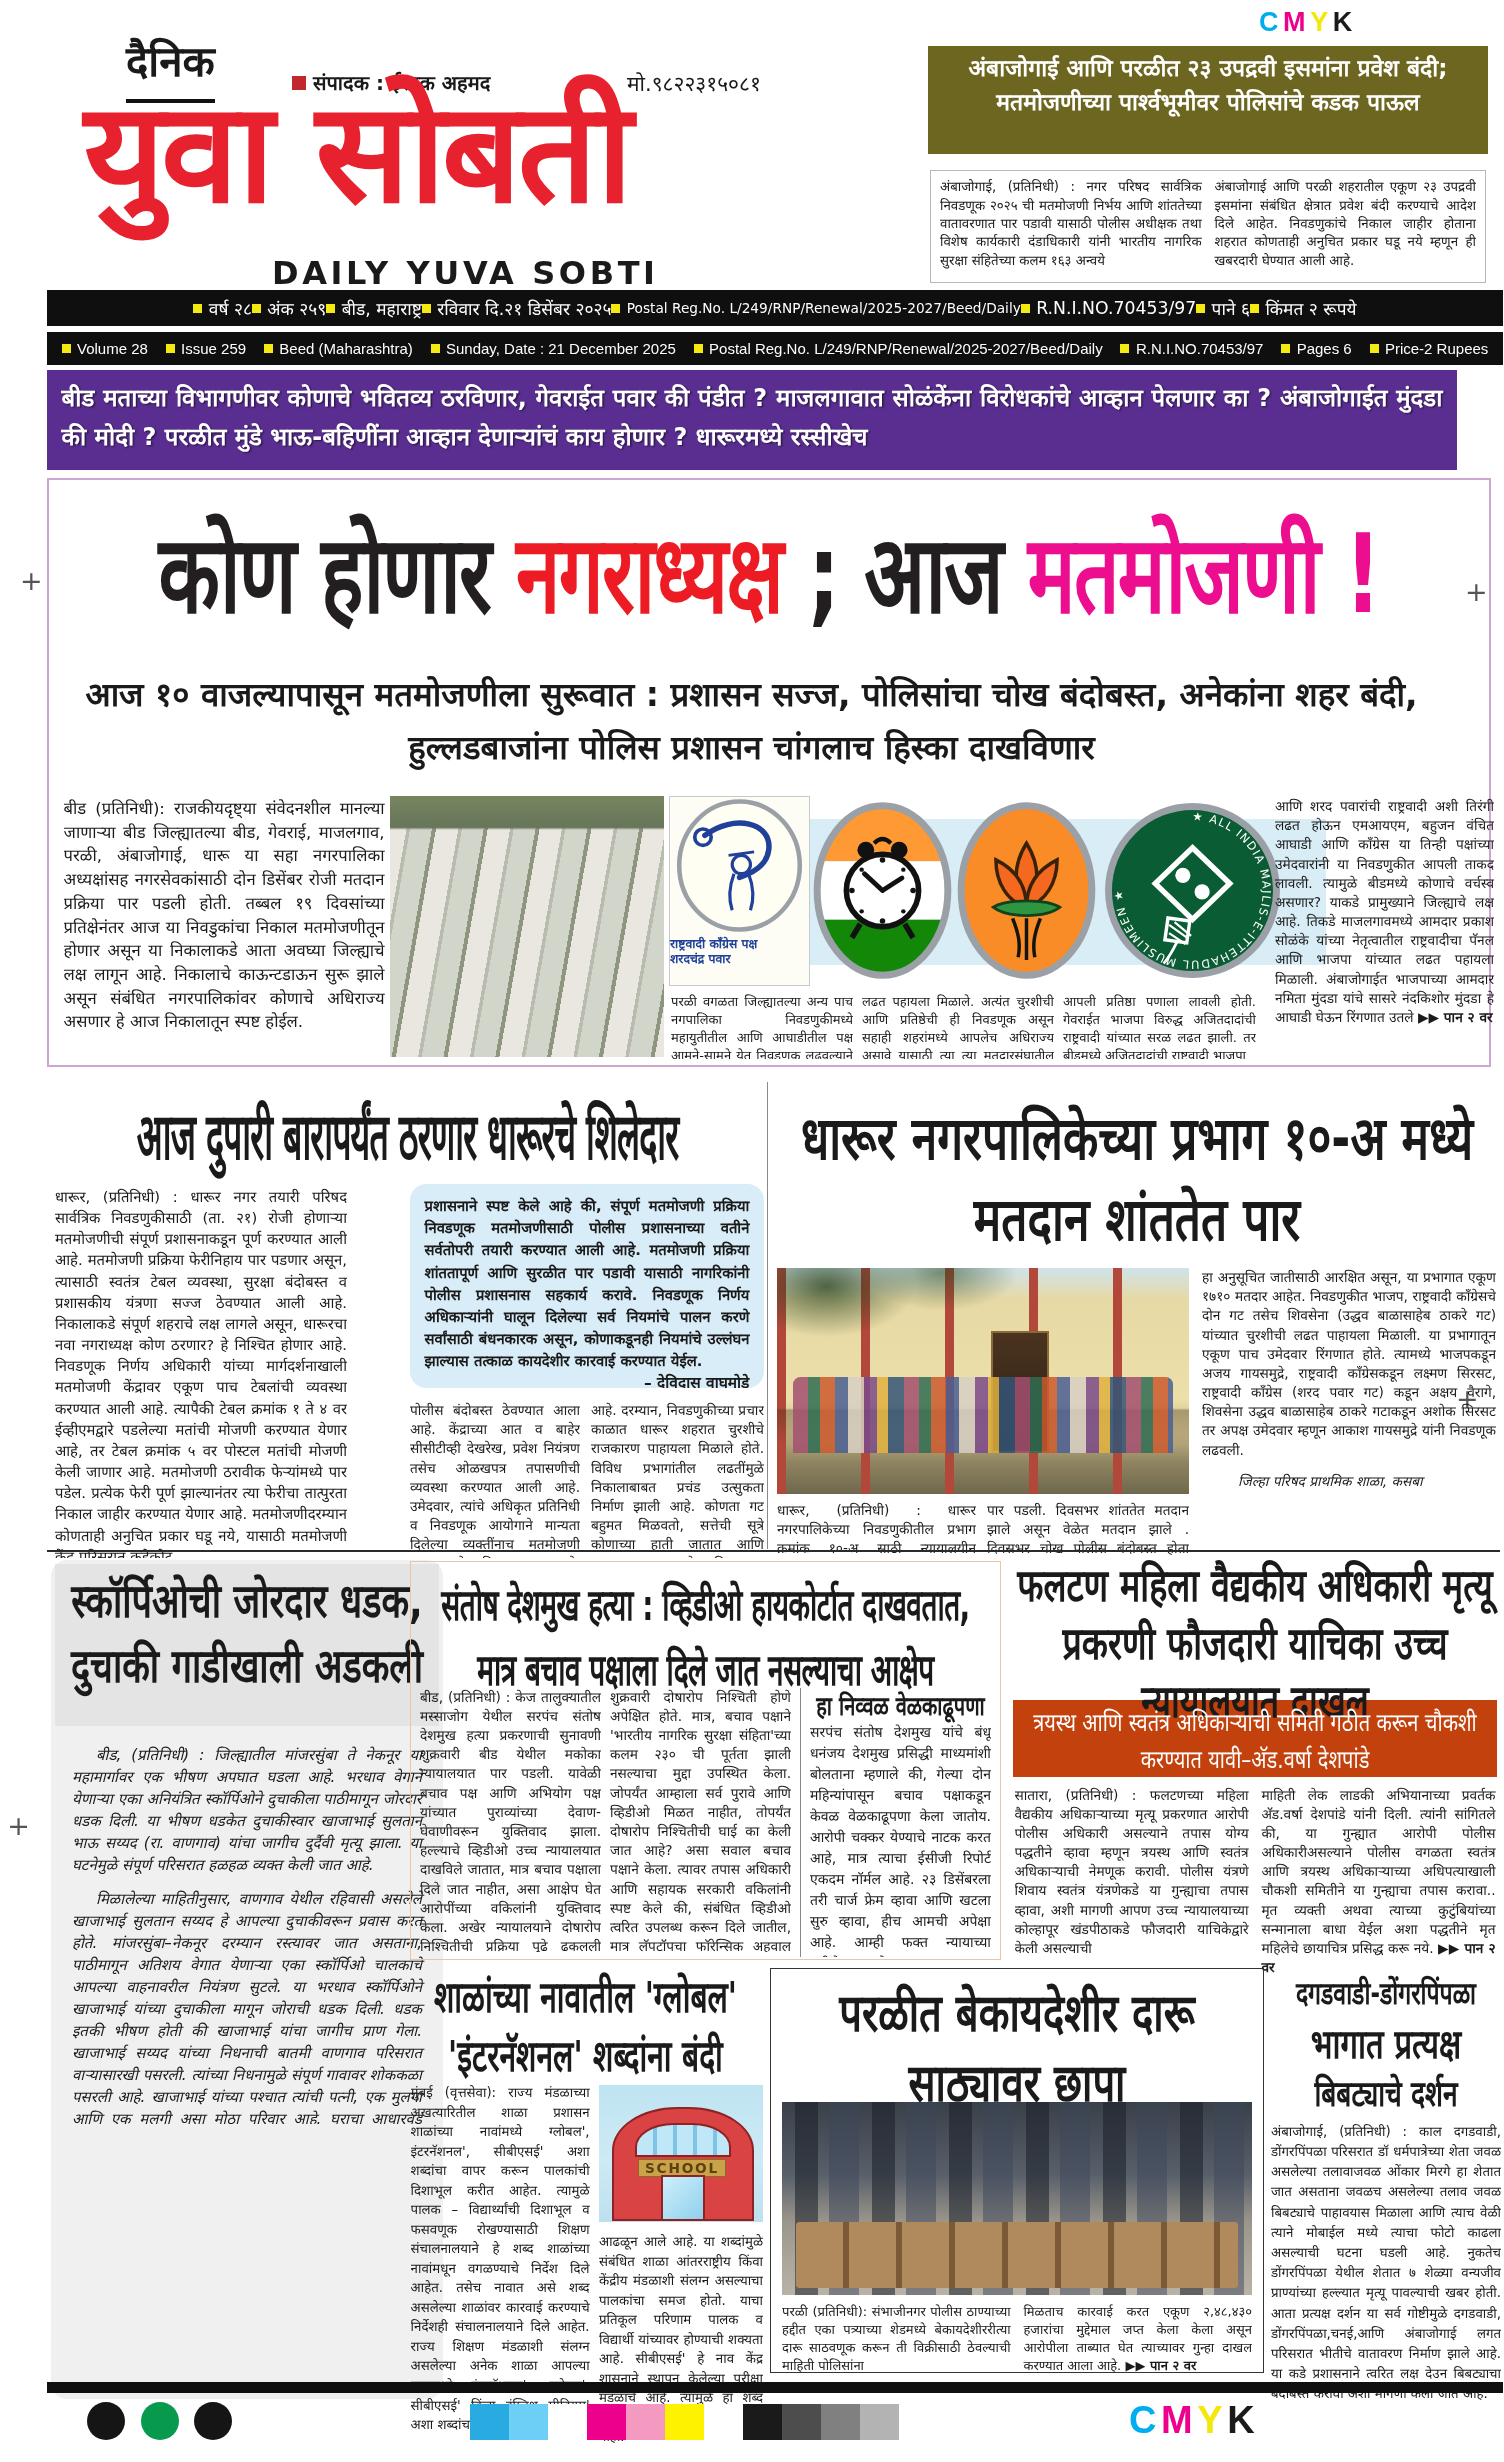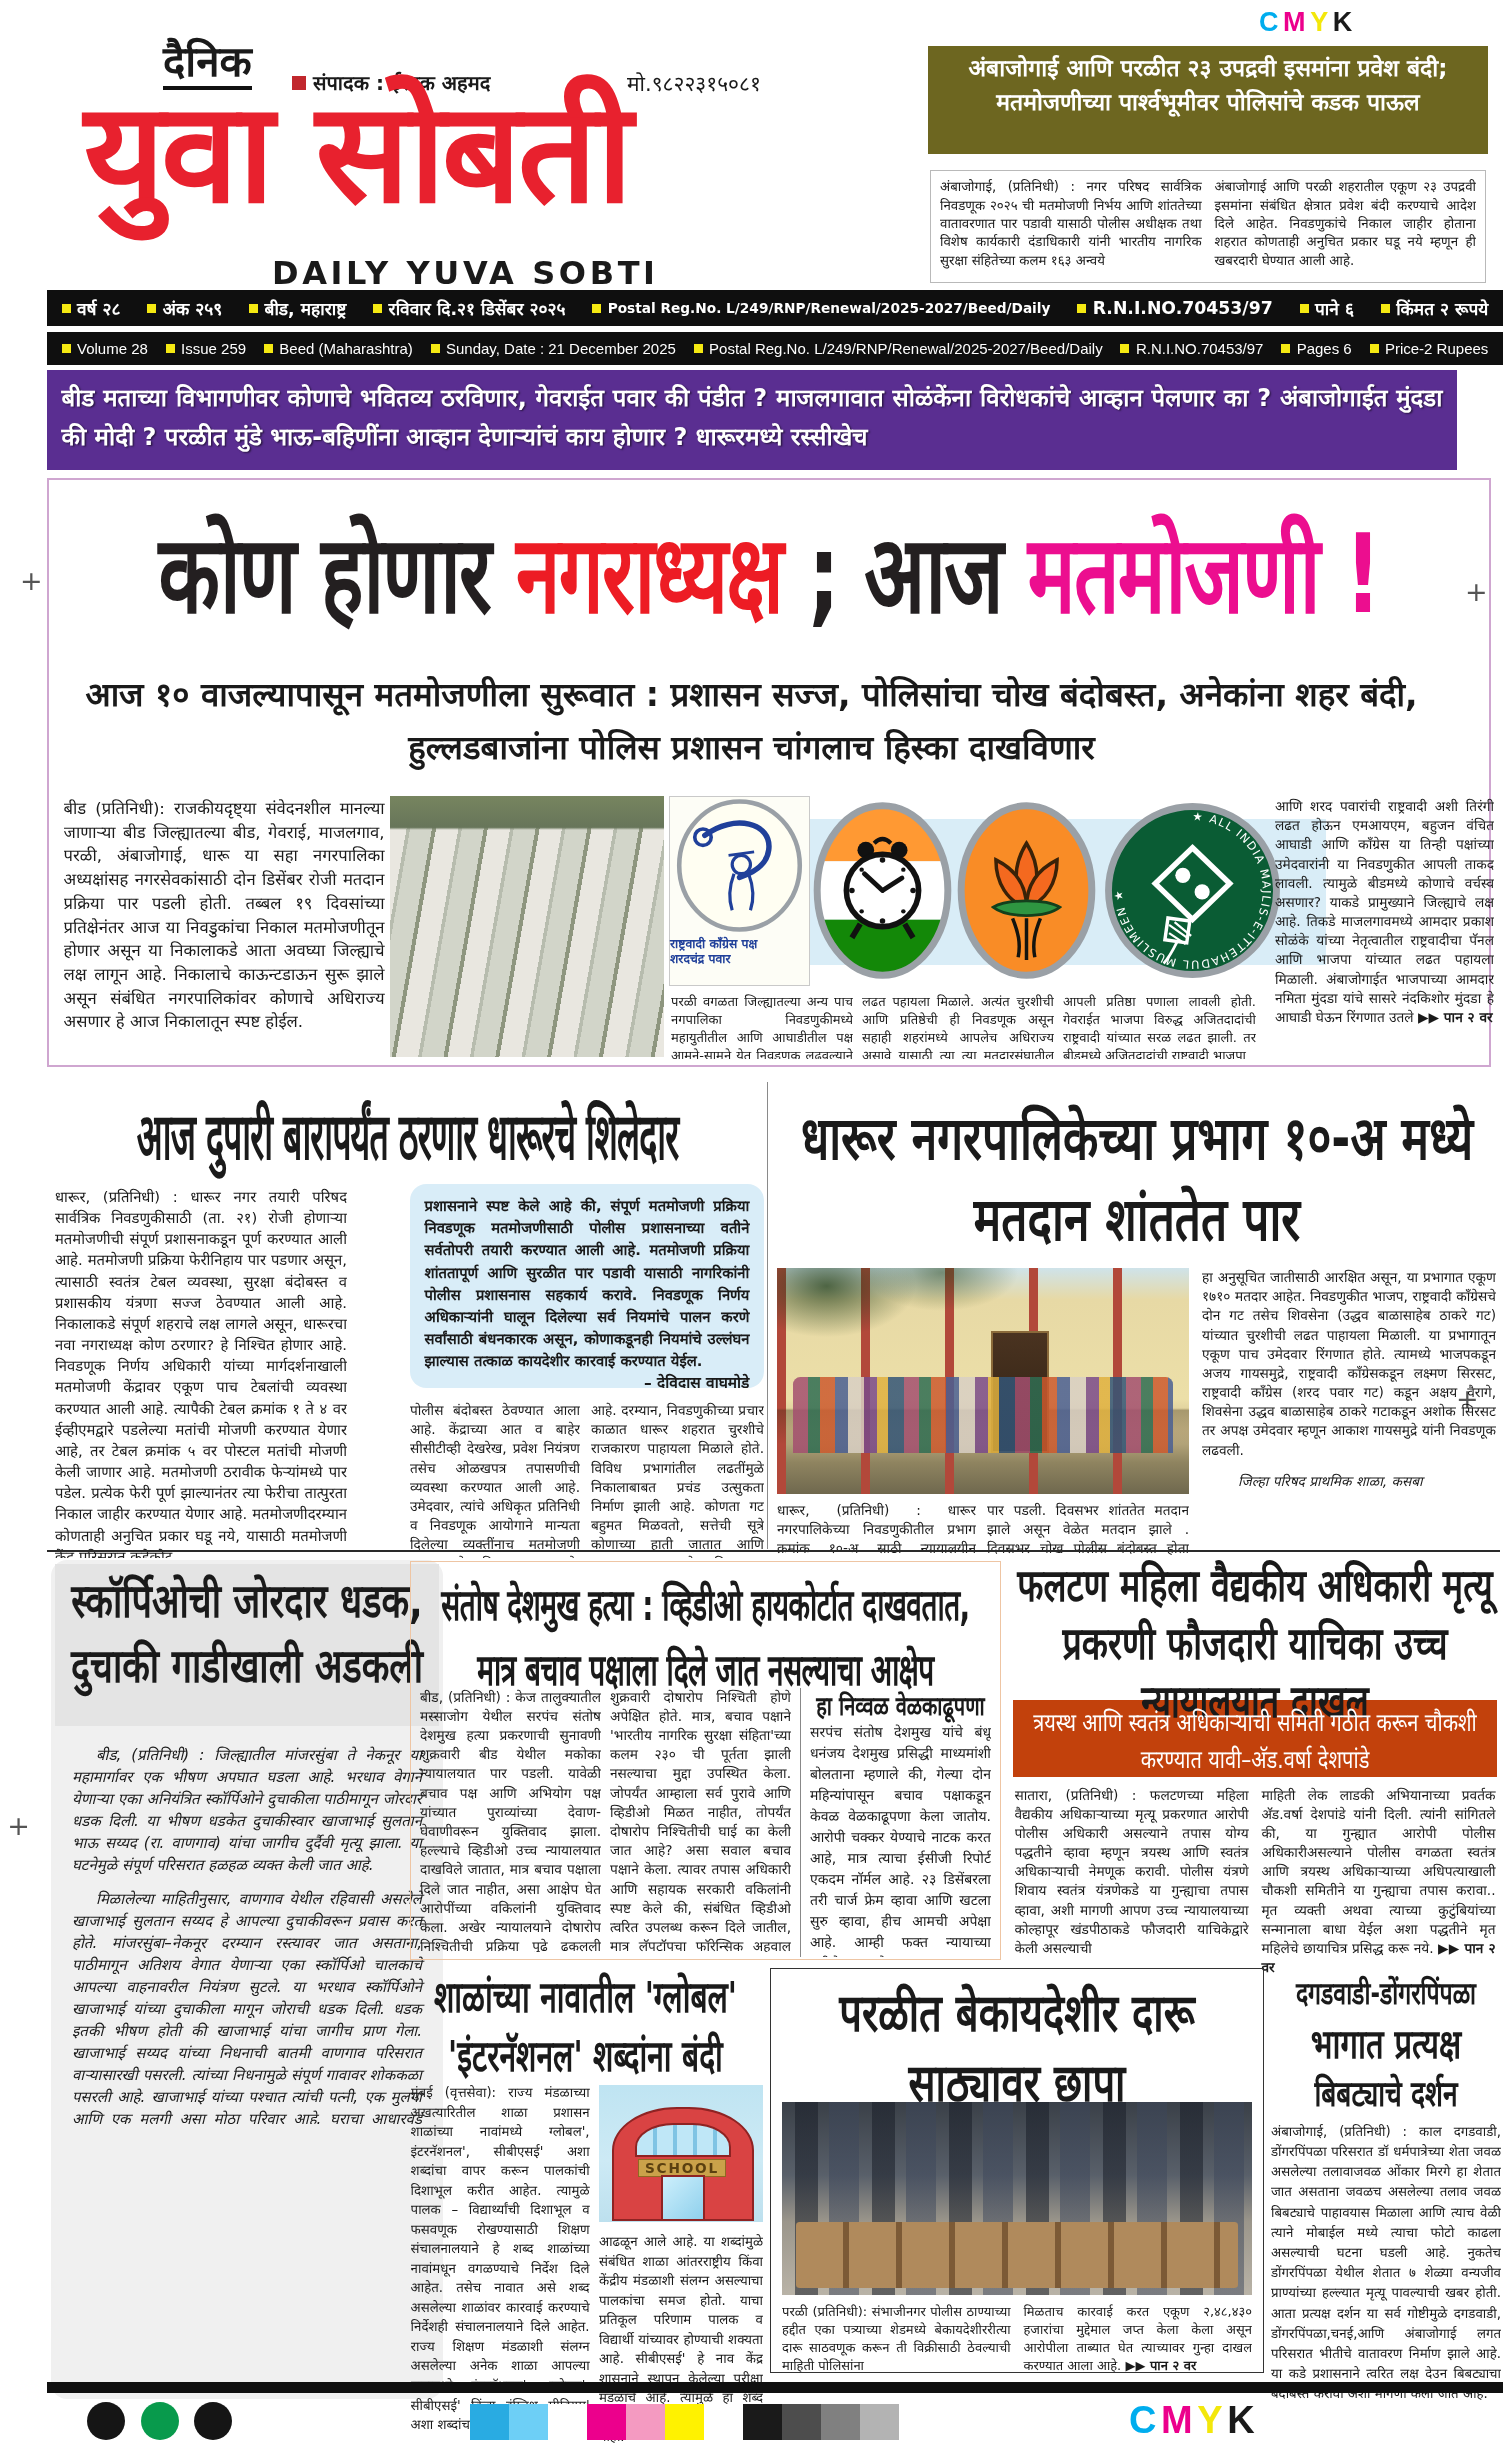--- a/index.html
+++ b/index.html
@@ -7,33 +7,33 @@
        font-family:"DejaVu Sans",sans-serif;color:#1a1a1a;overflow:hidden;}
   .abs{position:absolute;}
   .jt{text-align:justify;text-justify:inter-word;}
   .ct{text-align:center;}
   .ovh{overflow:hidden;}
   .b{font-weight:bold;}
   .nw{white-space:nowrap;}
   .sq{display:inline-block;transform-origin:50% 0;}
   .regmark{color:#555;font-size:27px;font-weight:400;}
   
-  .dainik{font-size:42px;font-weight:800;border-bottom:4.6px solid #111;padding-bottom:0px;line-height:1.15;margin-left:37px;}
+  .dainik{font-size:42px;font-weight:800;border-bottom:4.6px solid #111;padding-bottom:13px;line-height:1.15;}
   .edchip{width:13.7px;height:13.7px;background:#c1272d;display:inline-block;margin-right:7.3px;}
   .bigtitle{font-size:139px;font-weight:800;color:#e8212e;letter-spacing:-3.6px;line-height:1;}
   .dys{font-size:32px;font-weight:800;letter-spacing:3.6px;color:#1a1a1a;}
   
   .alerthead{background:#6d6620;color:#fff;font-weight:700;font-size:23px;line-height:1.45;}
   .alertbody{border:1.8px solid #b9b9b9;display:flex;gap:12.8px;padding:7.3px 9px;}
   .alertbody>div{flex:1;font-size:13.3px;line-height:1.38;}
   
   .ibar{background:#0f0f0f;color:#fff;display:flex;align-items:center;justify-content:space-between;padding:0 14.6px;}
   .ibar .it{display:flex;align-items:center;gap:6.4px;}
   .ibar .sqr{width:9px;height:9px;background:#f5e912;display:inline-block;flex:none;}
-  .ibar1{font-size:17.3px;font-weight:700;}
+  .ibar1{font-size:17.3px;font-weight:400;justify-content:center;}
   .ibar2{font-size:15px;font-family:"Liberation Sans",sans-serif;}
   .teaser{background:#5a2e91;color:#fff;font-size:24px;font-weight:700;line-height:1.62;
           padding:9px 14.6px;text-shadow:1.4px 1.4px 1.8px rgba(0,0,0,.55);}
   .mainbox{border:2.7px solid #cfa6d0;padding-left:33px;}
   .mh{font-size:80px;font-weight:800;letter-spacing:-1.8px;}
   .subhead{font-size:33px;font-weight:800;line-height:1.62;}
   .body18{font-size:16.6px;line-height:1.43;}
   .body15{font-size:13.7px;line-height:1.4;}
   .body16{font-size:14.8px;line-height:1.43;}
   .body14{font-size:13px;line-height:1.38;}

